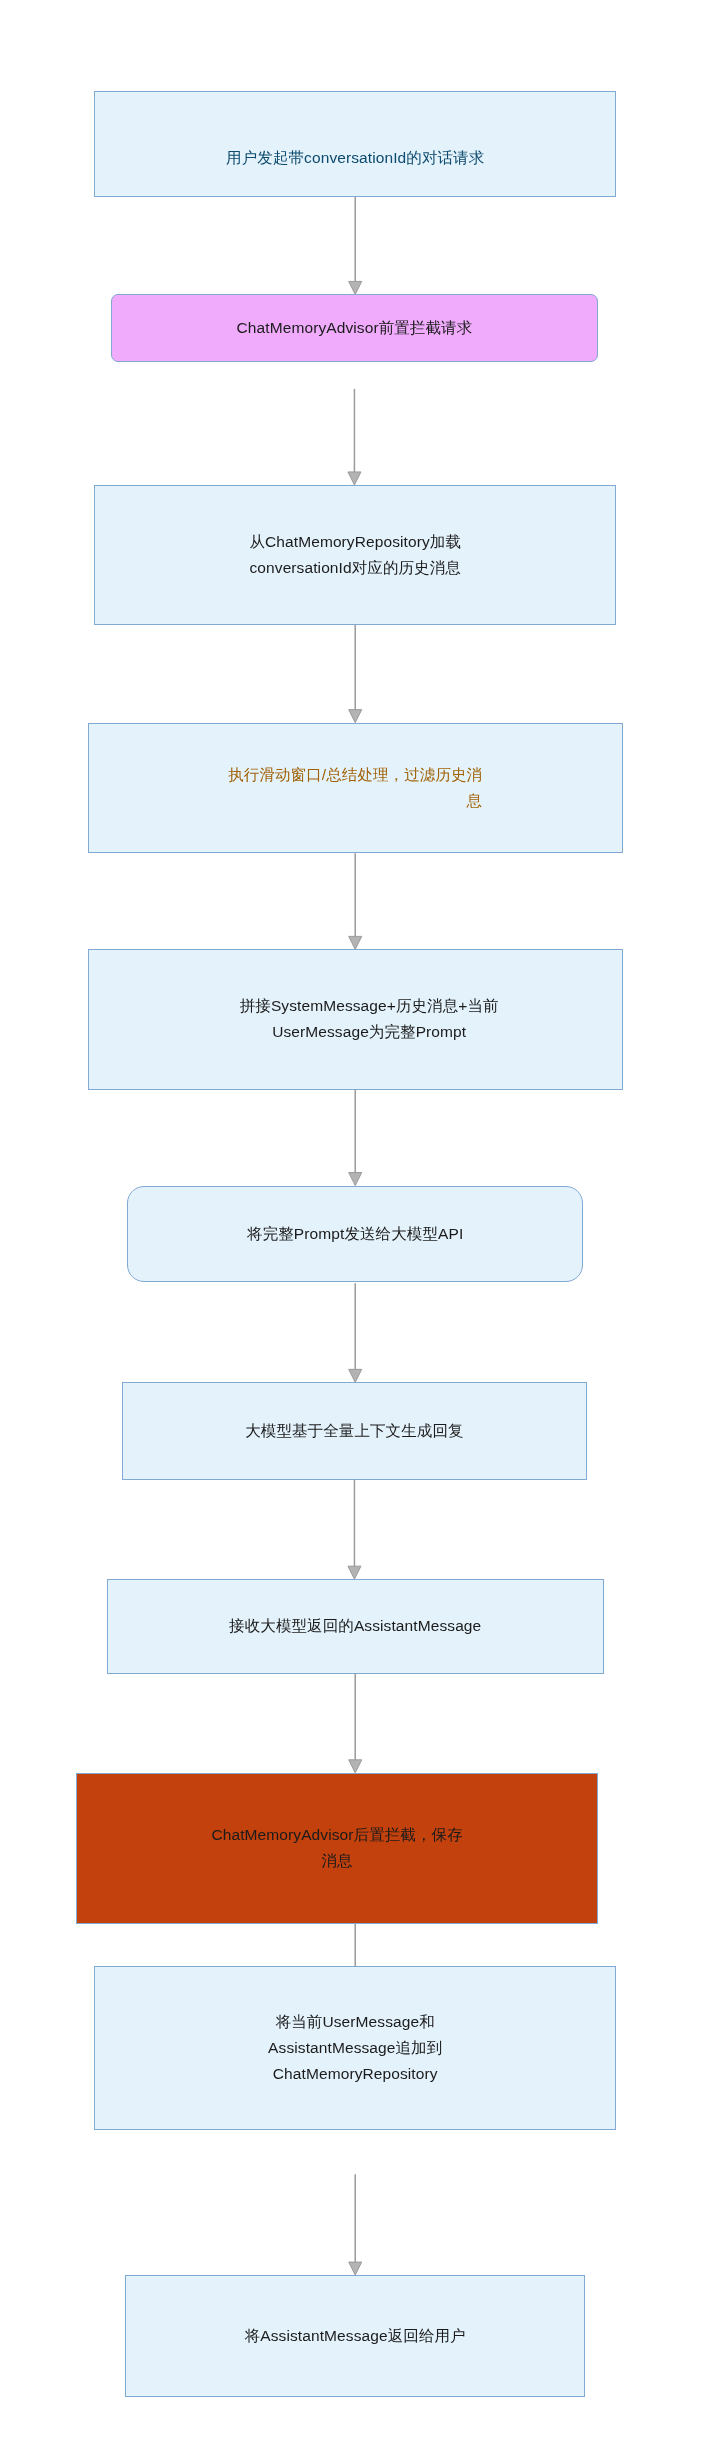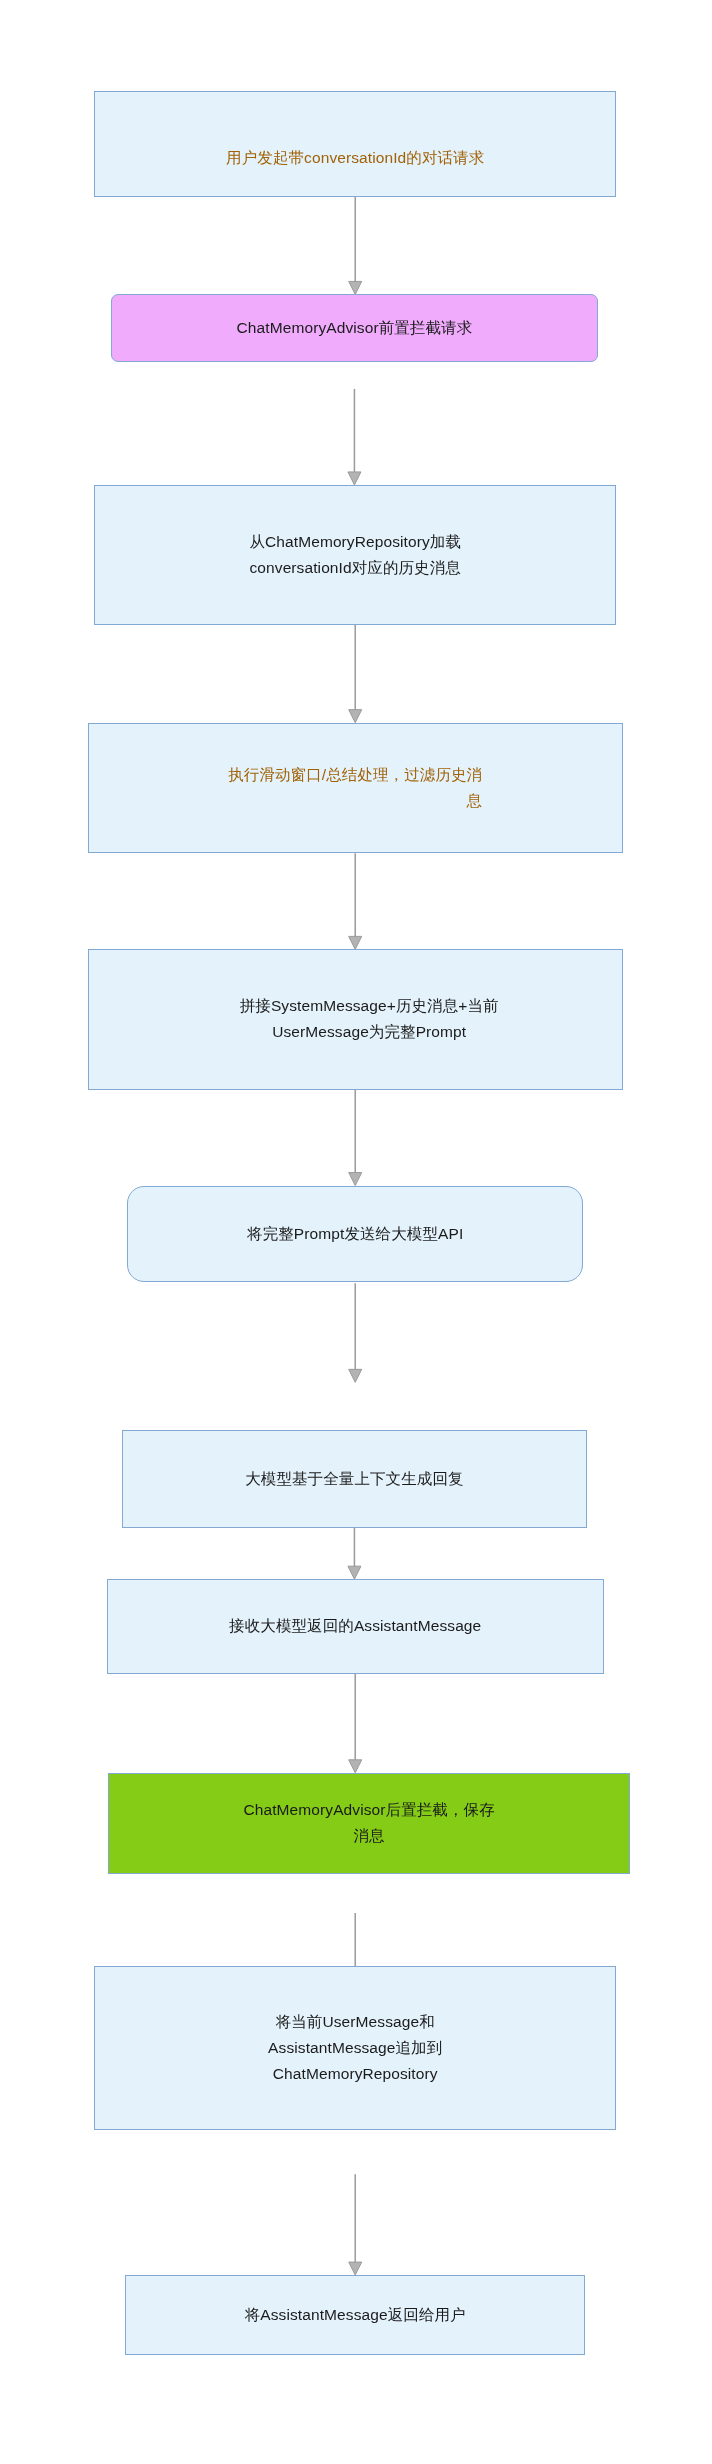--- a/index.html
+++ b/index.html
@@ -89,52 +89,52 @@
         <line x1="355.215859030837" y1="1912.9456869009584" x2="355.215859030837" y2="1998.5610223642173" stroke="#9a9a9a" stroke-width="1.5"></line>
         <polygon points="348.715859030837,1997.5610223642173 361.715859030837,1997.5610223642173 355.215859030837,2010.5610223642173" fill="#b3b3b3" stroke="#9a9a9a" stroke-width="1"></polygon>
       </g>
       <g>
         <line x1="355.215859030837" y1="2174.3028753993613" x2="355.215859030837" y2="2263.0670926517573" stroke="#9a9a9a" stroke-width="1.5"></line>
         <polygon points="348.715859030837,2262.0670926517573 361.715859030837,2262.0670926517573 355.215859030837,2275.0670926517573" fill="#b3b3b3" stroke="#9a9a9a" stroke-width="1"></polygon>
       </g>
     </svg>
   <div id="node-layer">
       <div class="node" style="left: 94.0969px; top: 91.3176px; width: 522.238px; height: 105.488px; background: rgb(228, 242, 251); border-color: rgb(129, 169, 212);">
-        <div class="node-label" style="color: #a16207; margin-top: 28px;">用户发起带conversationId的对话请求</div>
+        <div class="node-label" style="color: #0c4a6e; margin-top: 28px;">用户发起带conversationId的对话请求</div>
       </div>
       <div class="node" style="left: 111.348px; top: 294.42px; width: 486.167px; height: 68px; background: #f0abfc; border-color: rgb(129, 169, 212); border-radius: 7px;">
         <div class="node-label" style="color: rgb(27, 27, 27);">ChatMemoryAdvisor前置拦截请求</div>
       </div>
       <div class="node" style="left: 94.0969px; top: 484.928px; width: 522.238px; height: 140.125px; background: rgb(228, 242, 251); border-color: rgb(129, 169, 212); justify-content: center;">
         <div class="node-label" style="color: rgb(27, 27, 27);">从ChatMemoryRepository加载
 conversationId对应的历史消息</div>
       </div>
       <div class="node" style="left: 87.8238px; top: 722.668px; width: 534.784px; height: 130.679px; background: rgb(228, 242, 251); border-color: rgb(129, 169, 212);">
         <div class="node-label" style="color: #a16207; text-align: right;">执行滑动窗口/总结处理，过滤历史消
 息</div>
       </div>
       <div class="node" style="left: 87.8238px; top: 949.388px; width: 534.784px; height: 140.125px; background: rgb(228, 242, 251); border-color: rgb(129, 169, 212); padding-left: 28px;">
         <div class="node-label" style="color: rgb(27, 27, 27);">拼接SystemMessage+历史消息+当前
 UserMessage为完整Prompt</div>
       </div>
       <div class="node" style="left: 127.031px; top: 1185.55px; width: 456.37px; height: 96px; background: rgb(228, 242, 251); border-color: rgb(129, 169, 212); border-radius: 17px;">
         <div class="node-label" style="color: rgb(27, 27, 27);">将完整Prompt发送给大模型API</div>
       </div>
-      <div class="node" style="left: 122.326px; top: 1382.36px; width: 464.211px; height: 97.6153px; background: rgb(228, 242, 251); border-color: rgb(129, 169, 212); margin-top: 48px;">
+      <div class="node" style="left: 122.326px; top: 1382.36px; width: 464.211px; height: 97.6153px; background: rgb(228, 242, 251); border-color: rgb(129, 169, 212);">
         <div class="node-label" style="color: rgb(27, 27, 27);">大模型基于全量上下文生成回复</div>
       </div>
       <div class="node" style="left: 106.643px; top: 1579.16px; width: 497.145px; height: 94.4665px; background: rgb(228, 242, 251); border-color: rgb(129, 169, 212);">
         <div class="node-label" style="color: rgb(27, 27, 27);">接收大模型返回的AssistantMessage</div>
       </div>
-      <div class="node" style="left: 108px; top: 1772.82px; width: 522.238px; height: 101px; background: #84cc16; border-color: rgb(129, 169, 212);">
+      <div class="node" style="left: 76px; top: 1772.82px; width: 522.238px; height: 151px; background: #c2410c; border-color: rgb(129, 169, 212);">
         <div class="node-label" style="color: rgb(27, 27, 27);">ChatMemoryAdvisor后置拦截，保存
 消息</div>
       </div>
       <div class="node" style="left: 94.0969px; top: 1966px; width: 522.238px; height: 163.742px; background: rgb(228, 242, 251); border-color: rgb(129, 169, 212);">
         <div class="node-label" style="color: rgb(27, 27, 27);">将当前UserMessage和
 AssistantMessage追加到
 ChatMemoryRepository</div>
       </div>
-      <div class="node" style="left: 125.463px; top: 2275.07px; width: 459.507px; height: 80px; background: rgb(228, 242, 251); border-color: rgb(129, 169, 212);">
+      <div class="node" style="left: 125.463px; top: 2275.07px; width: 459.507px; height: 122px; background: rgb(228, 242, 251); border-color: rgb(129, 169, 212);">
         <div class="node-label" style="color: rgb(27, 27, 27);">将AssistantMessage返回给用户</div>
       </div>
     </div>
 </div>
 
 </body></html>

